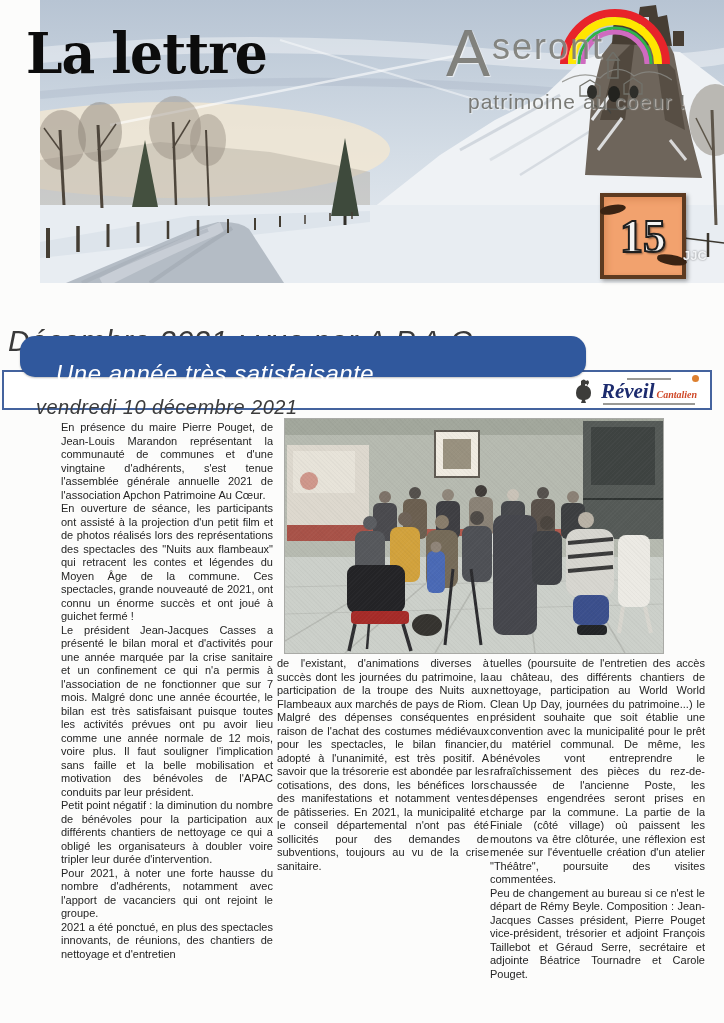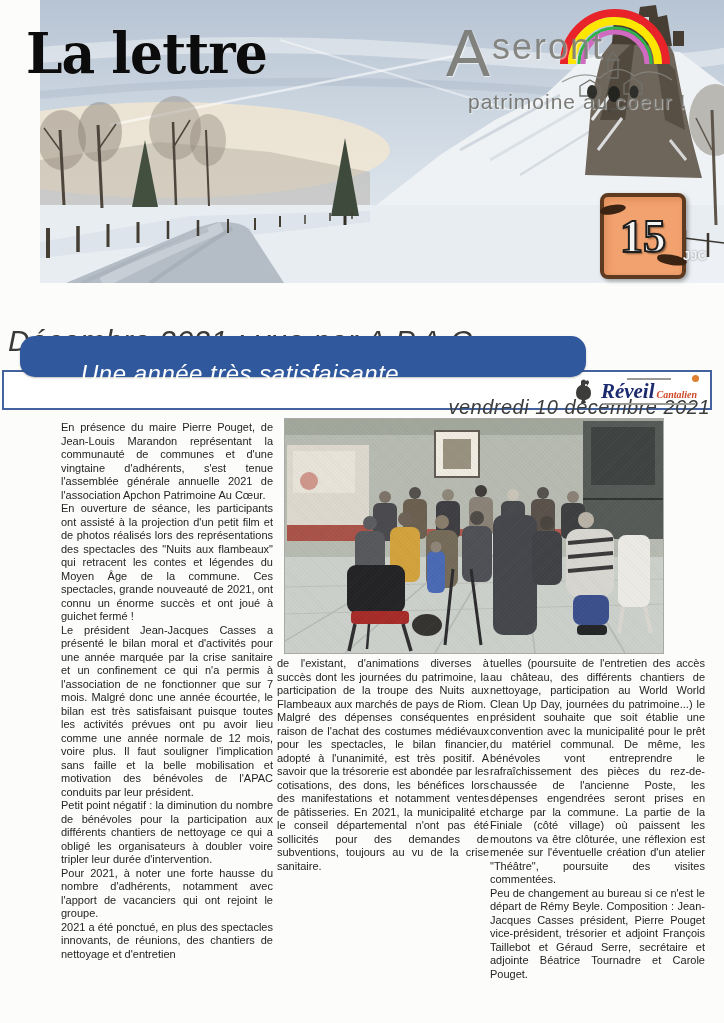--- a/index.html
+++ b/index.html
@@ -31,21 +31,21 @@
     text-shadow:1px 1px 1px rgba(255,255,255,.6);
   }
   .logo-tagline {
     position:absolute; left:24px; top:78px; font-size:21px; letter-spacing:1px;
     color:rgba(112,112,106,.92); white-space:nowrap;
     text-shadow:1px 1px 1px rgba(255,255,255,.6);
   }
   .rainbow-wrap { position:absolute; left:112px; top:-6px; }
   .issue-badge {
     position:absolute; left:600px; top:193px; width:86px; height:86px;
-    background:#f2a26e; border:4px solid #5d3a20; border-radius:8px;
+    background:#f2a26e; border:4px solid #5d3a20; border-radius:0;
     box-shadow:inset 0 0 0 2px #e8926036, inset 3px 3px 6px #c3713f66, 2px 2px 4px rgba(0,0,0,.35);
     display:flex; align-items:center; justify-content:center;
   }
   .issue-badge::before, .issue-badge::after {
     content:""; position:absolute; background:#3a2313; border-radius:40% 60% 50% 50%;
   }
   .issue-badge::before { width:26px; height:9px; left:-4px; top:8px; transform:rotate(-12deg); }
   .issue-badge::after  { width:30px; height:10px; right:-5px; bottom:10px; transform:rotate(8deg); }
   .issue-number {
     font-family:"Liberation Serif", serif; font-size:46px; font-weight:bold;
@@ -57,28 +57,28 @@
   }
   
   .hand { font-family:"Liberation Sans", sans-serif; font-style:italic;margin-top:35px; }
   .page-title {
     position:absolute; left:8px; top:289px; font-size:30px; letter-spacing:.5px;
     color:#3a3a3a;
   }
   .headline-banner {
     position:absolute; left:20px; top:336px; width:566px; height:41px;
     background:#30589d; border-radius:15px; z-index:3;
-    display:flex; align-items:center; padding-left:61px;
+    display:flex; align-items:center; padding-left:36px;
     box-shadow:0 1px 2px rgba(0,0,0,.25);
   }
   .headline-banner .txt { color:#fff; font-size:24px; letter-spacing:.5px; }
   .dateline-bar {
     position:absolute; left:2px; top:370px; width:710px; height:40px;
     background:#ffffff; border:2px solid #44639e; z-index:2;
-    display:flex; align-items:center;justify-content:flex-end;
+    display:flex; align-items:center;
   }
   .dateline-text { margin-left:32px; font-size:20px; color:#3c3c3c; letter-spacing:.5px; }
   
   .press-logo {
     position:absolute; right:6px; top:3px; width:136px; height:32px;
     display:flex; align-items:center; justify-content:center; gap:6px;
   }
   .press-main { position:relative; text-align:center; }
   .press-name {
     font-family:"Liberation Serif", serif; font-weight:bold; font-style:italic;

